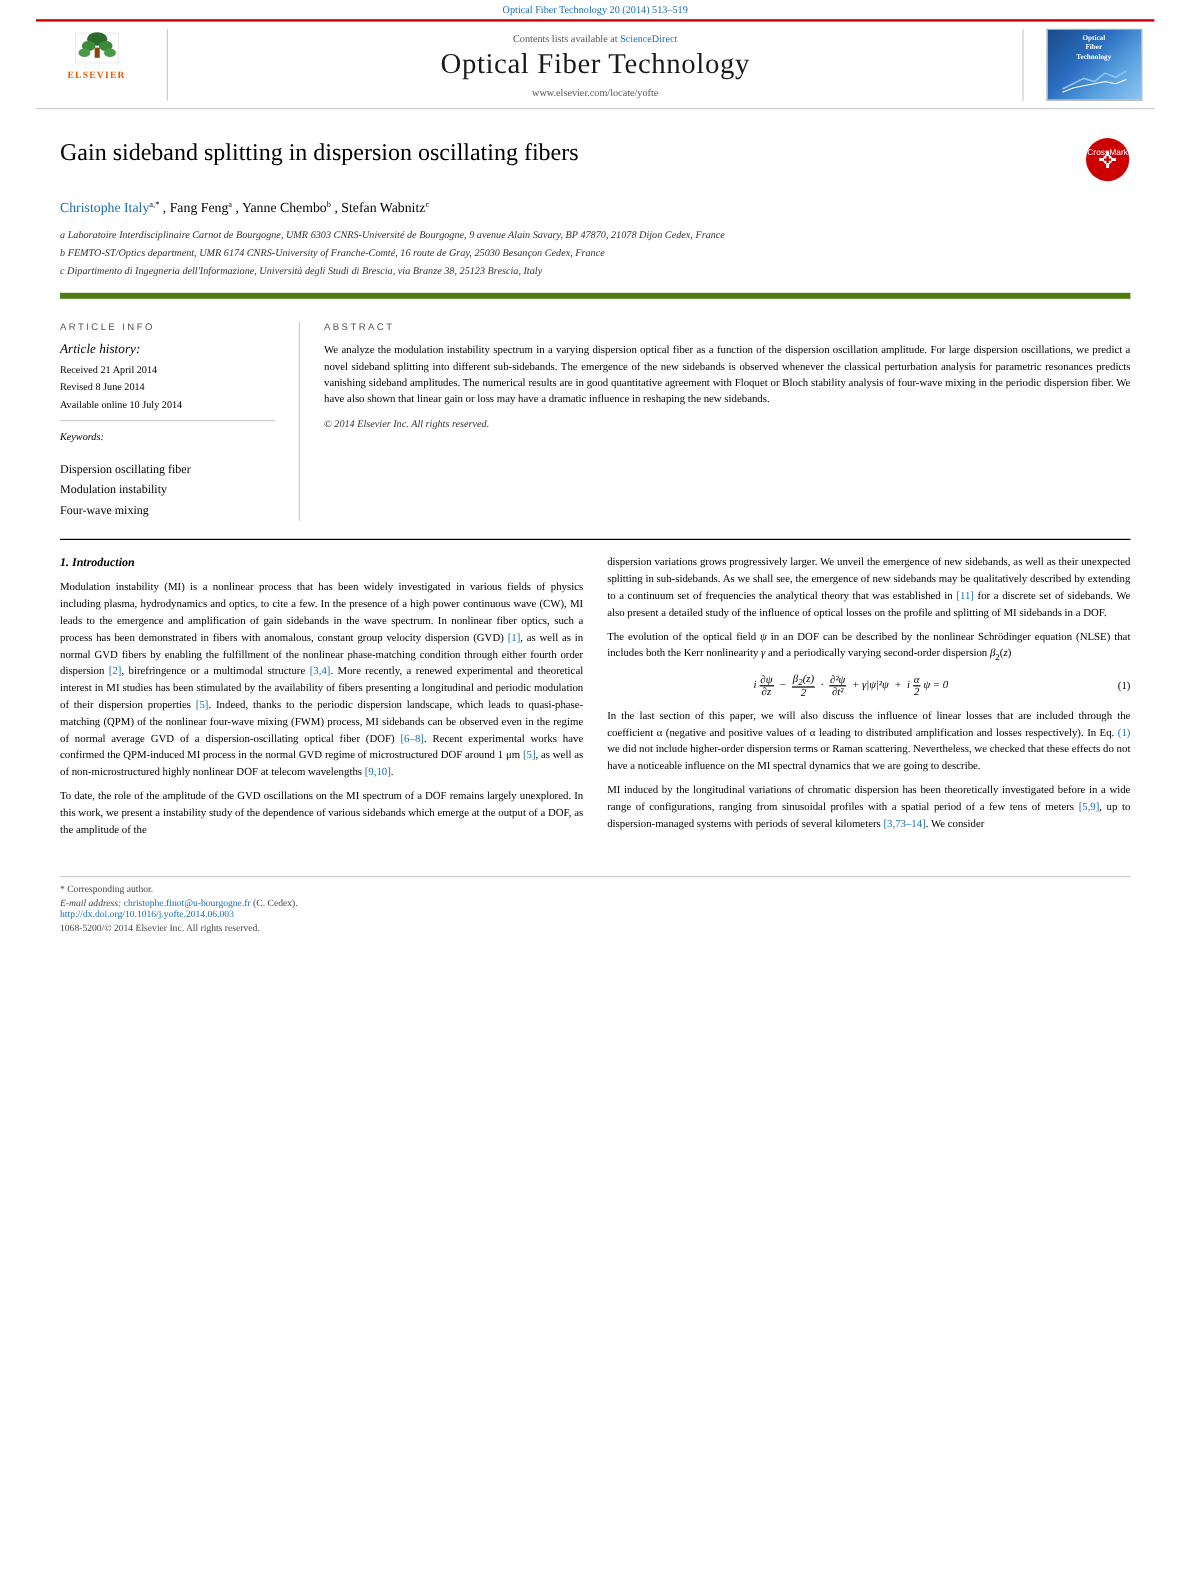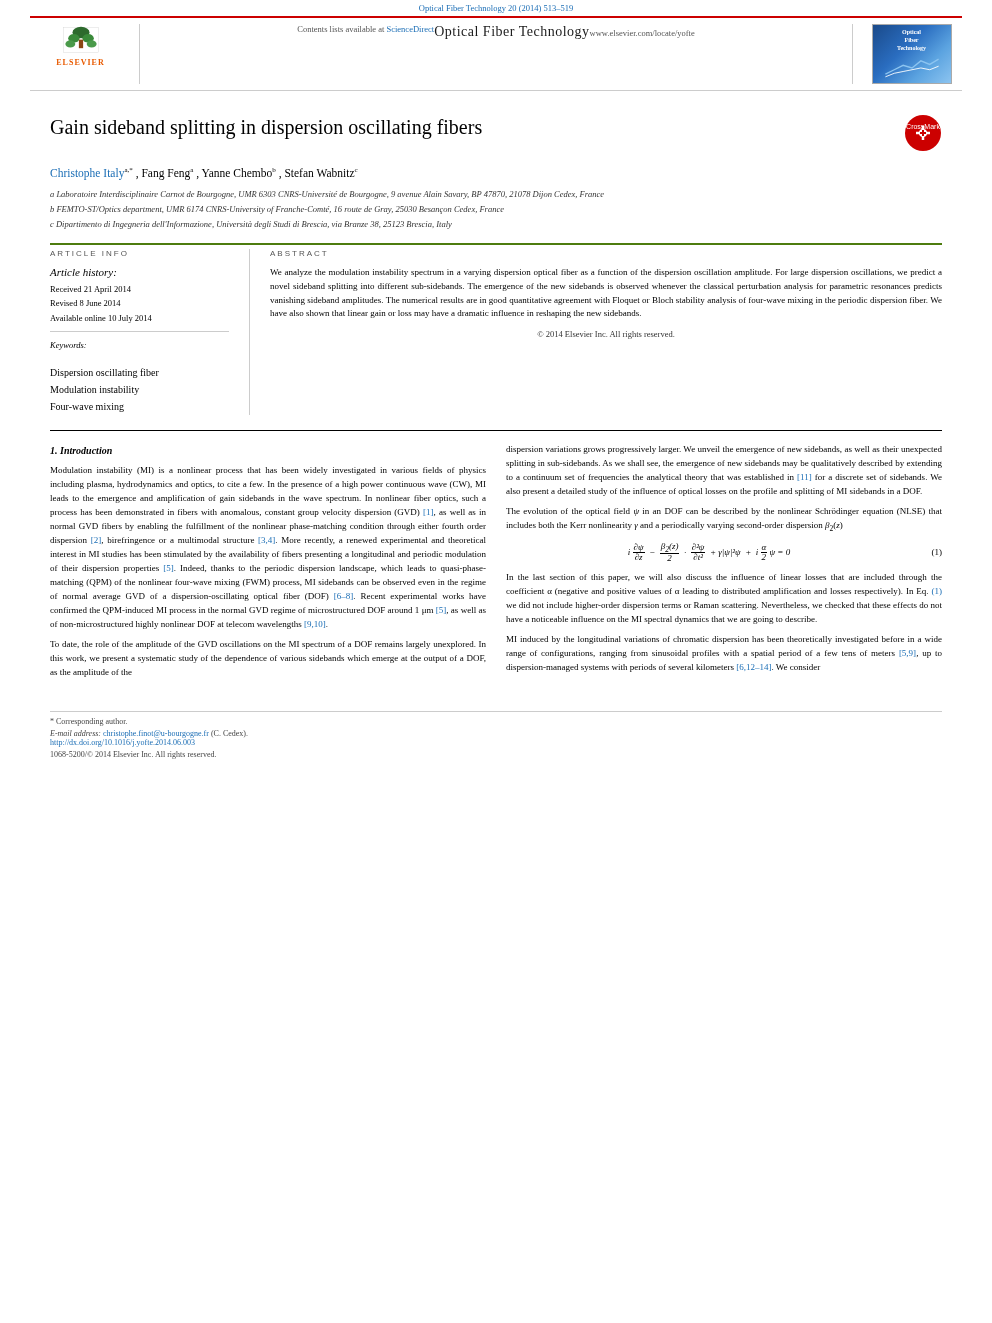--- a/index.html
+++ b/index.html
@@ -41,31 +41,32 @@
     .elsevier-text {
       font-size: 8px;
       color: #e85a00;
       font-weight: bold;
       letter-spacing: 1px;
       margin-top: 2px;
     }
     .journal-header-center {
       flex: 1;
       display: flex;
-      flex-direction: row;
+      flex-direction: column;
+      align-items: center;
       justify-content: center;
       padding: 0 10px;
     }
     .contents-line {
       font-size: 8.5px;
       color: #555;
       margin-bottom: 4px;
     }
     .journal-title-main {
-      font-size: 14px;
+      font-size: 24px;
       font-weight: normal;
       color: #1a1a1a;
       font-family: 'Times New Roman', serif;
       letter-spacing: 0.5px;
     }
     .journal-url {
       font-size: 8.5px;
       color: #555;
       margin-top: 4px;
     }
@@ -127,22 +128,22 @@
       line-height: 1.5;
       color: #333;
     }
     .affil-item {
       margin-bottom: 2px;
     }
 
     
     .two-col-section {
       display: flex;
-      border-top: 2px solid #4d7c0f;
-      padding-top: 4px;
+      border-top: 5px solid #4d7c0f;
+      padding-top: 19px;
       margin-bottom: 15px;
     }
     .article-info-col {
       width: 200px;
       flex-shrink: 0;
       padding-right: 20px;
       border-right: 1px solid #ccc;
     }
     .abstract-col {
       flex: 1;
@@ -177,23 +178,24 @@
       font-size: 10px;
       line-height: 1.7;
     }
     .abstract-text {
       font-size: 9px;
       line-height: 1.55;
       text-align: justify;
     }
     .copyright-line {
       font-size: 8.5px;
-      text-align: center;
+      text-align: left;
       margin-top: 8px;
       color: #333;
+      font-style: italic;
     }
 
     
     .body-divider {
       border: none;
       border-top: 1px solid #000;
       margin: 5px 0 12px 0;
     }
 
     
@@ -387,21 +389,21 @@
   <hr class="body-divider">
 
   <div class="body-two-col">
 
     <div class="body-col">
       <div class="body-section-title">1. Introduction</div>
       <div class="body-paragraph">
         Modulation instability (MI) is a nonlinear process that has been widely investigated in various fields of physics including plasma, hydrodynamics and optics, to cite a few. In the presence of a high power continuous wave (CW), MI leads to the emergence and amplification of gain sidebands in the wave spectrum. In nonlinear fiber optics, such a process has been demonstrated in fibers with anomalous, constant group velocity dispersion (GVD) <span class="ref-link">[1]</span>, as well as in normal GVD fibers by enabling the fulfillment of the nonlinear phase-matching condition through either fourth order dispersion <span class="ref-link">[2]</span>, birefringence or a multimodal structure <span class="ref-link">[3,4]</span>. More recently, a renewed experimental and theoretical interest in MI studies has been stimulated by the availability of fibers presenting a longitudinal and periodic modulation of their dispersion properties <span class="ref-link">[5]</span>. Indeed, thanks to the periodic dispersion landscape, which leads to quasi-phase-matching (QPM) of the nonlinear four-wave mixing (FWM) process, MI sidebands can be observed even in the regime of normal average GVD of a dispersion-oscillating optical fiber (DOF) <span class="ref-link">[6–8]</span>. Recent experimental works have confirmed the QPM-induced MI process in the normal GVD regime of microstructured DOF around 1 μm <span class="ref-link">[5]</span>, as well as of non-microstructured highly nonlinear DOF at telecom wavelengths <span class="ref-link">[9,10]</span>.
       </div>
       <div class="body-paragraph">
-        To date, the role of the amplitude of the GVD oscillations on the MI spectrum of a DOF remains largely unexplored. In this work, we present a systematic study of the dependence of various sidebands which emerge at the output of a DOF, as the amplitude of the
+        To date, the role of the amplitude of the GVD oscillations on the MI spectrum of a DOF remains largely unexplored. In this work, we present a instability study of the dependence of various sidebands which emerge at the output of a DOF, as the amplitude of the
       </div>
     </div>
 
     <div class="body-col">
       <div class="body-paragraph">
         dispersion variations grows progressively larger. We unveil the emergence of new sidebands, as well as their unexpected splitting in sub-sidebands. As we shall see, the emergence of new sidebands may be qualitatively described by extending to a continuum set of frequencies the analytical theory that was established in <span class="ref-link">[11]</span> for a discrete set of sidebands. We also present a detailed study of the influence of optical losses on the profile and splitting of MI sidebands in a DOF.
       </div>
 
       <div class="body-paragraph">
         The evolution of the optical field <em>ψ</em> in an DOF can be described by the nonlinear Schrödinger equation (NLSE) that includes both the Kerr nonlinearity <em>γ</em> and a periodically varying second-order dispersion <em>β</em><sub>2</sub>(<em>z</em>)
@@ -432,21 +434,21 @@
           ψ = 0
         </div>
         <div class="equation-number">(1)</div>
       </div>
 
       <div class="body-paragraph">
         In the last section of this paper, we will also discuss the influence of linear losses that are included through the coefficient α (negative and positive values of α leading to distributed amplification and losses respectively). In Eq. <span class="ref-link">(1)</span> we did not include higher-order dispersion terms or Raman scattering. Nevertheless, we checked that these effects do not have a noticeable influence on the MI spectral dynamics that we are going to describe.
       </div>
 
       <div class="body-paragraph">
-        MI induced by the longitudinal variations of chromatic dispersion has been theoretically investigated before in a wide range of configurations, ranging from sinusoidal profiles with a spatial period of a few tens of meters <span class="ref-link">[5,9]</span>, up to dispersion-managed systems with periods of several kilometers <span class="ref-link">[6,12–14]</span>. We consider
+        MI induced by the longitudinal variations of chromatic dispersion has been theoretically investigated before in a wide range of configurations, ranging from sinusoidal profiles with a spatial period of a few tens of meters <span class="ref-link">[5,9]</span>, up to dispersion-managed systems with periods of several kilometers <span class="ref-link">[3,73–14]</span>. We consider
       </div>
     </div>
   </div>
 </div>
 
 <div class="footer-section">
   <div class="footer-corr">
     <span>* Corresponding author.</span>
   </div>
   <div>

